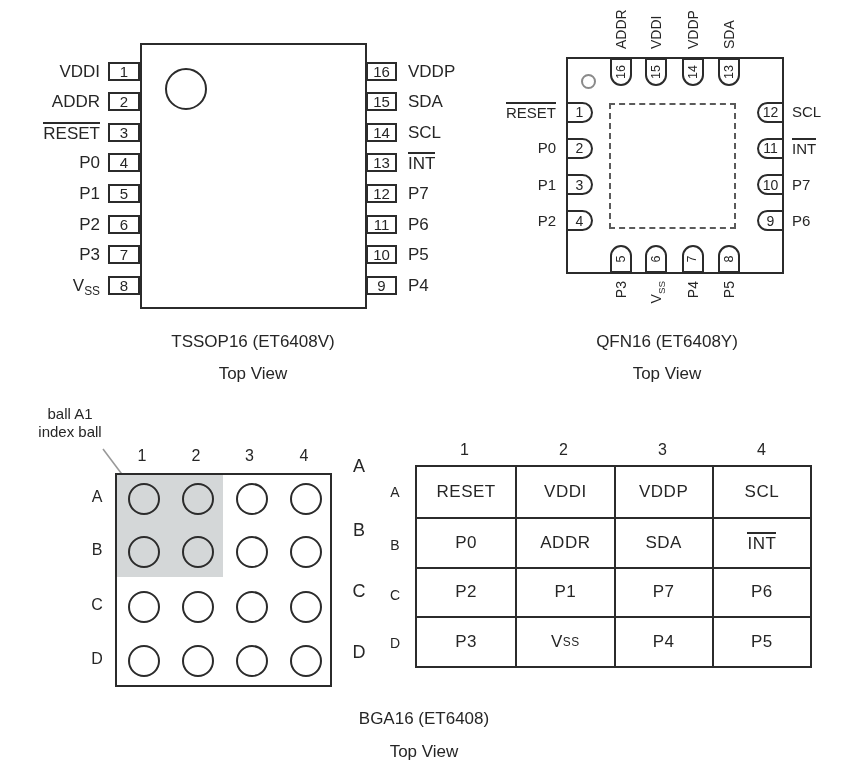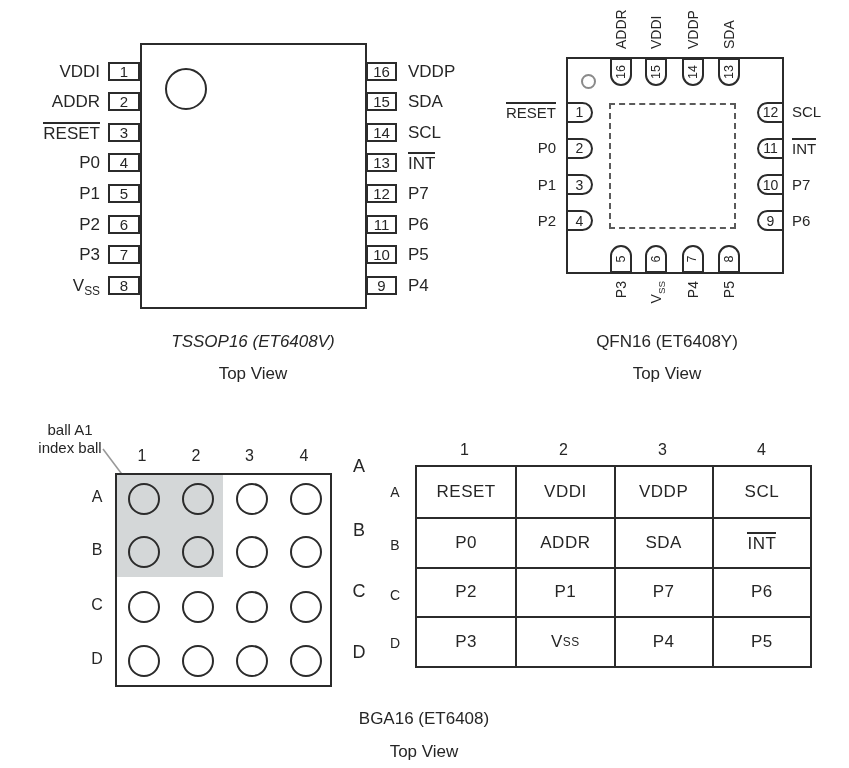--- a/index.html
+++ b/index.html
@@ -105,21 +105,21 @@
         <div class="plabel l" style="left: 408px; top: 213.5px; width: 90px;">P6</div>
         <div class="pinbox" style="left: 366px; top: 245.1px; width: 31px; height: 19px;">
           <span>10</span>
         </div>
         <div class="plabel l" style="left: 408px; top: 244.1px; width: 90px;">P5</div>
         <div class="pinbox" style="left: 366px; top: 275.7px; width: 31px; height: 19px;">
           <span>9</span>
         </div>
         <div class="plabel l" style="left: 408px; top: 274.7px; width: 90px;">P4</div>
       </div>
-    <div class="caption" style="left:128px;top:332px;width:250px;font-style:italic;">TSSOP16 (ET6408V)</div>
+    <div class="caption" style="left:128px;top:332px;width:250px;">TSSOP16 (ET6408V)</div>
     <div class="caption" style="left:128px;top:364px;width:250px;">Top View</div>
   </section>
 
   <section>
     <div class="body-outline" style="left:566px;top:57px;width:218px;height:217px;border-width:2px;"></div>
     <div class="circle" style="left:581px;top:74px;width:15px;height:15px;border:2px solid #8a8a8a;"></div>
     <div class="dashedpad" style="left:609px;top:103px;width:127px;height:126px;"></div>
     <div id="qfn-pins">
         <div class="qpin" style="left: 610px; top: 58px; width: 22px; height: 28px; border-radius: 0px 0px 11px 11px;">
           <span class="rot" style="font-size: 12.5px;">16</span>
@@ -184,21 +184,21 @@
         <div class="qpin" style="left: 757px; top: 210px; width: 27px; height: 21px; border-radius: 10.5px 0px 0px 10.5px; font-size: 14px;">
           <span>9</span>
         </div>
         <div class="qlabel l" style="left: 792px; top: 210.5px; width: 90px;">P6</div>
       </div>
     <div class="caption" style="left:557px;top:332px;width:220px;">QFN16 (ET6408Y)</div>
     <div class="caption" style="left:557px;top:364px;width:220px;">Top View</div>
   </section>
 
   <section>
-    <div class="abs" style="left:12px;top:421px;width:116px;text-align:center;font-size:15px;line-height:18px;">
+    <div class="abs" style="left:12px;top:405px;width:116px;text-align:center;font-size:15px;line-height:18px;">
       <div>ball A1</div>
       <div>index ball</div>
     </div>
     <svg class="abs" style="left:100px;top:446px;" width="36" height="42" viewBox="0 0 36 42">
       <line x1="3" y1="3" x2="30" y2="39" stroke="#999999" stroke-width="1.5"></line>
     </svg>
     <div class="body-outline" style="left:115px;top:473px;width:217px;height:214px;">
       <div class="shade" style="left:0;top:0;width:106px;height:102px;background:#d4d7d8;"></div>
       <div id="bga-balls">
           <div class="ball" style="left: 11px; top: 8px;"></div>

